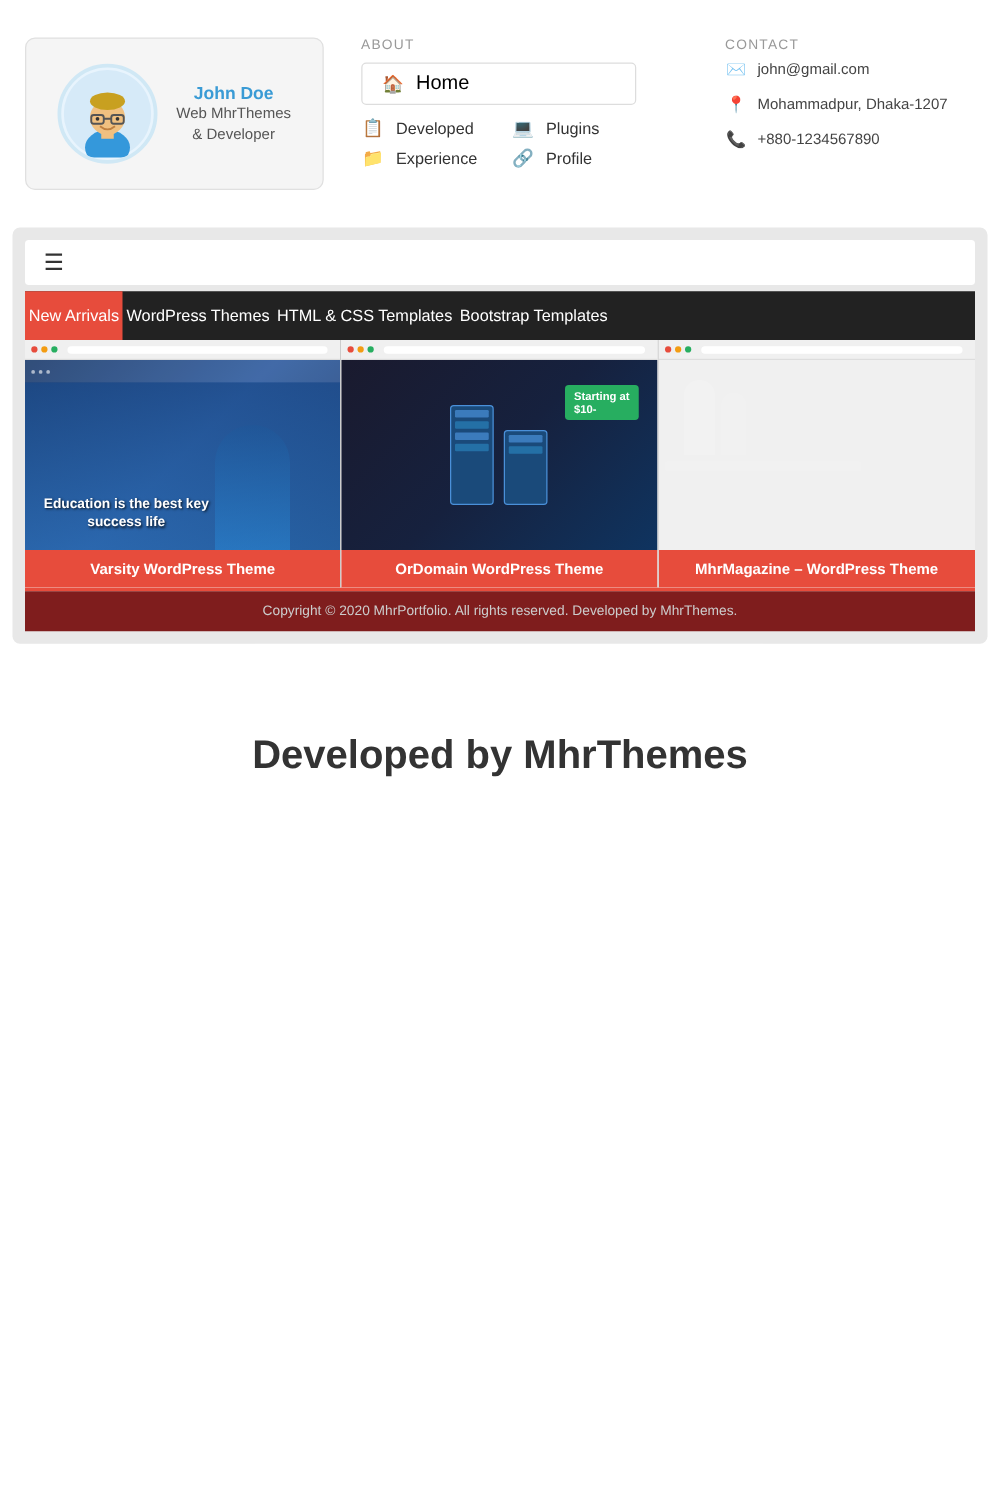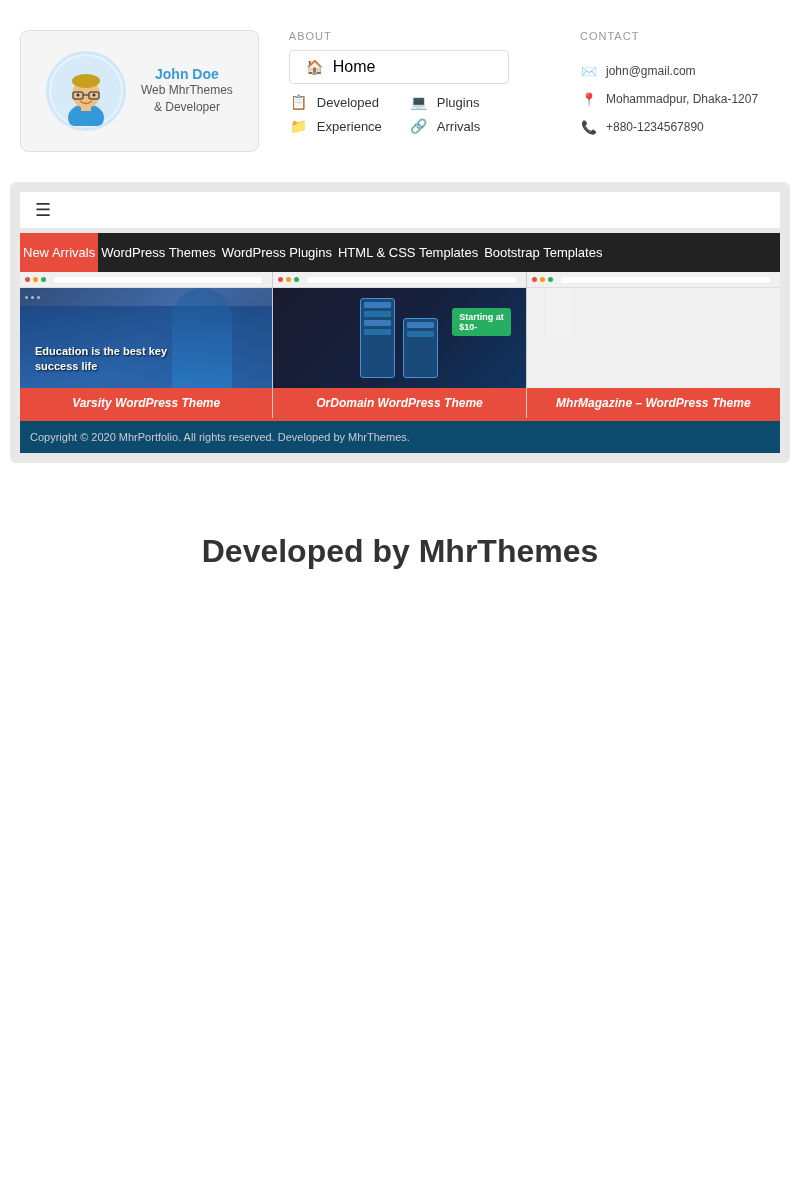--- a/index.html
+++ b/index.html
@@ -97,21 +97,21 @@
 
     
     .contact-section {
       min-width: 200px;
     }
 
     .contact-label {
       font-size: 11px;
       color: #999;
       letter-spacing: 1px;
-      margin-bottom: 20px;
+      margin-bottom: 4px;
     }
 
     .contact-item {
       display: flex;
       align-items: center;
       gap: 8px;
       margin-bottom: 10px;
       font-size: 12px;
       color: #444;
     }
@@ -179,34 +179,35 @@
       background: #fff;
     }
 
     .theme-card {
       position: relative;
       overflow: hidden;
     }
 
     .theme-preview {
       width: 100%;
-      height: 100px;
+      height: 152px;
       display: flex;
       align-items: center;
       justify-content: center;
       font-size: 11px;
       color: #666;
       position: relative;
       overflow: hidden;
     }
 
     
     .preview-varsity {
       background: linear-gradient(135deg, #1a3a6b 0%, #2d5a9e 50%, #1a3a6b 100%);
       position: relative;
+      text-align: center;
     }
     .preview-varsity .mini-navbar {
       position: absolute;
       top: 0;
       left: 0;
       right: 0;
       background: rgba(255,255,255,0.1);
       height: 18px;
       display: flex;
       align-items: center;
@@ -256,28 +257,27 @@
     .preview-magazine .side-item:nth-child(2) { background: #a8b8d8; }
     .preview-magazine .side-item:nth-child(3) { background: #c8d8e8; }
 
     .theme-label {
       background: #e74c3c;
       color: #fff;
       text-align: center;
       padding: 8px;
       font-size: 12px;
       font-weight: bold;
-      font-style: italic;
     }
 
     
     .wp-footer {
-      background: #0c4a6e;
+      background: #7f1d1d;
       color: #ccc;
-      text-align: left;
+      text-align: center;
       padding: 10px;
       font-size: 11px;
     }
 
     
     .red-line {
       height: 3px;
       background: #e74c3c;
       margin: 0;
     }
@@ -371,21 +371,21 @@
       <div class="nav-item">
         <span class="nav-icon">💻</span>
         <span>Plugins</span>
       </div>
       <div class="nav-item">
         <span class="nav-icon">📁</span>
         <span>Experience</span>
       </div>
       <div class="nav-item">
         <span class="nav-icon">🔗</span>
-        <span>Arrivals</span>
+        <span>Profile</span>
       </div>
     </div>
   </div>
 
   <div class="contact-section">
     <div class="contact-label">CONTACT</div>
     <div class="contact-item">
       <span class="contact-icon">✉️</span>
       <span>john@gmail.com</span>
     </div>
@@ -403,21 +403,20 @@
 
 <div class="browser-wrapper">
 
   <div class="browser-bar">
     <button class="hamburger-btn">☰</button>
   </div>
 
   <div class="wp-navbar">
     <div class="wp-nav-item active">New Arrivals</div>
     <div class="wp-nav-item">WordPress Themes</div>
-    <div class="wp-nav-item">WordPress Plugins</div>
     <div class="wp-nav-item">HTML &amp; CSS Templates</div>
     <div class="wp-nav-item">Bootstrap Templates</div>
   </div>
 
   <div class="theme-grid">
 
     <div class="theme-card theme-card-divider">
       <div class="mini-header">
         <div class="mini-header-dot" style="background:#e74c3c"></div>
         <div class="mini-header-dot" style="background:#f39c12"></div>

